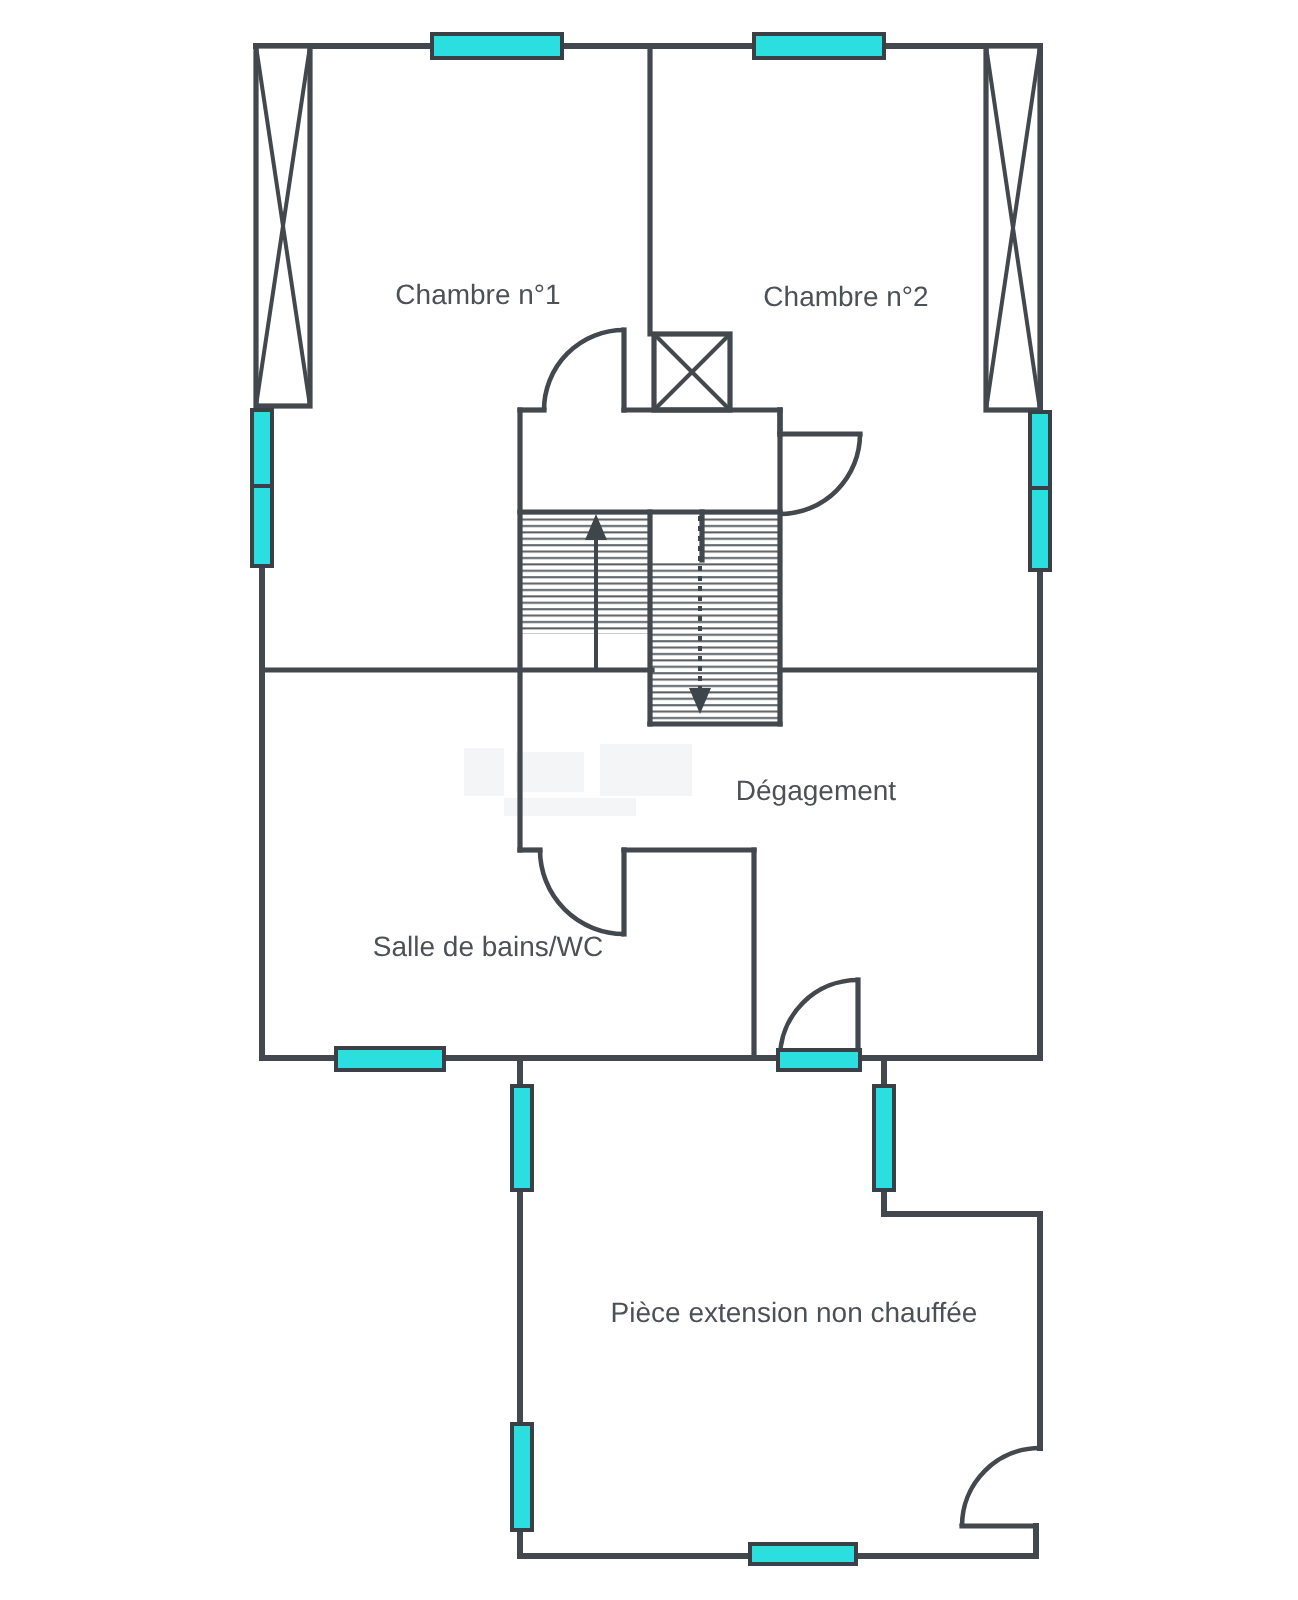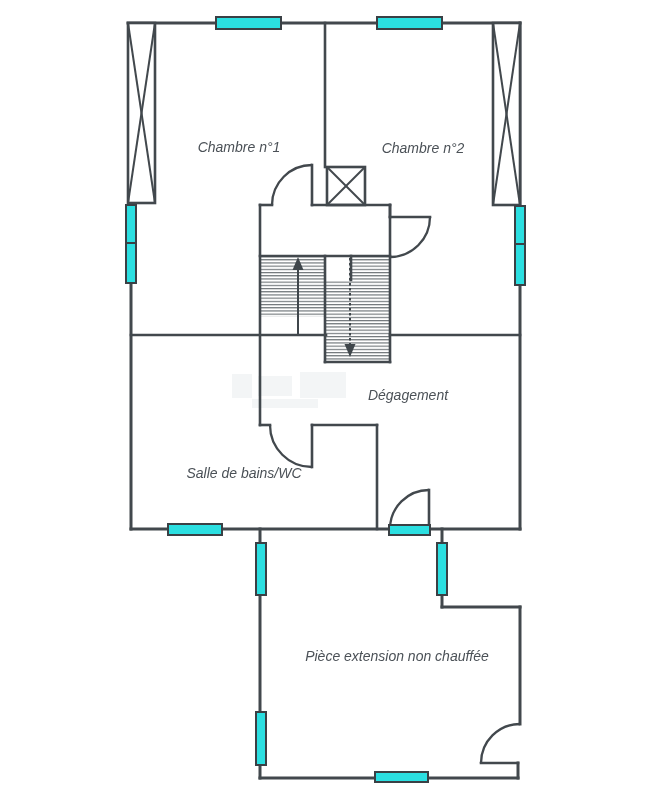--- a/index.html
+++ b/index.html
@@ -9,21 +9,20 @@
     width: 649px;
     height: 800px;
     overflow: hidden;
     font-family: "Liberation Sans", sans-serif;
   }
   .plan-wrap {
     position: relative;
     width: 649px;
     height: 800px;
     background: #ffffff;
-    font-style: italic;
   }
   svg { display: block; }
 
   .wall        { stroke:#42484d; stroke-width:3;   fill:none; stroke-linecap:square; }
   .wall-int    { stroke:#42484d; stroke-width:2.6; fill:none; stroke-linecap:square; }
   .leaf        { stroke:#42484d; stroke-width:2.6; fill:none; stroke-linecap:square; }
   .arc         { stroke:#42484d; stroke-width:2.3; fill:none; }
   .xbox        { stroke:#42484d; stroke-width:2.6; fill:#ffffff; }
   .xdiag       { stroke:#42484d; stroke-width:2;   fill:none; }
   .win         { fill:#2bdfe1; stroke:#3a4045; stroke-width:2; }

